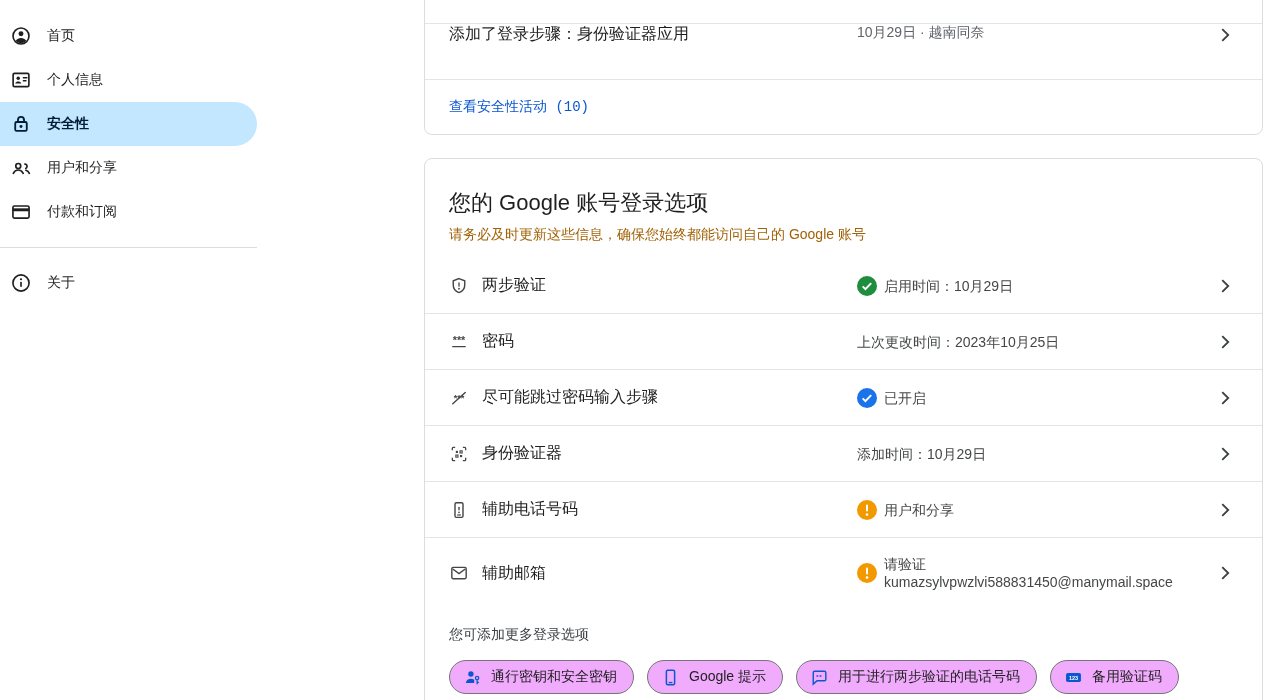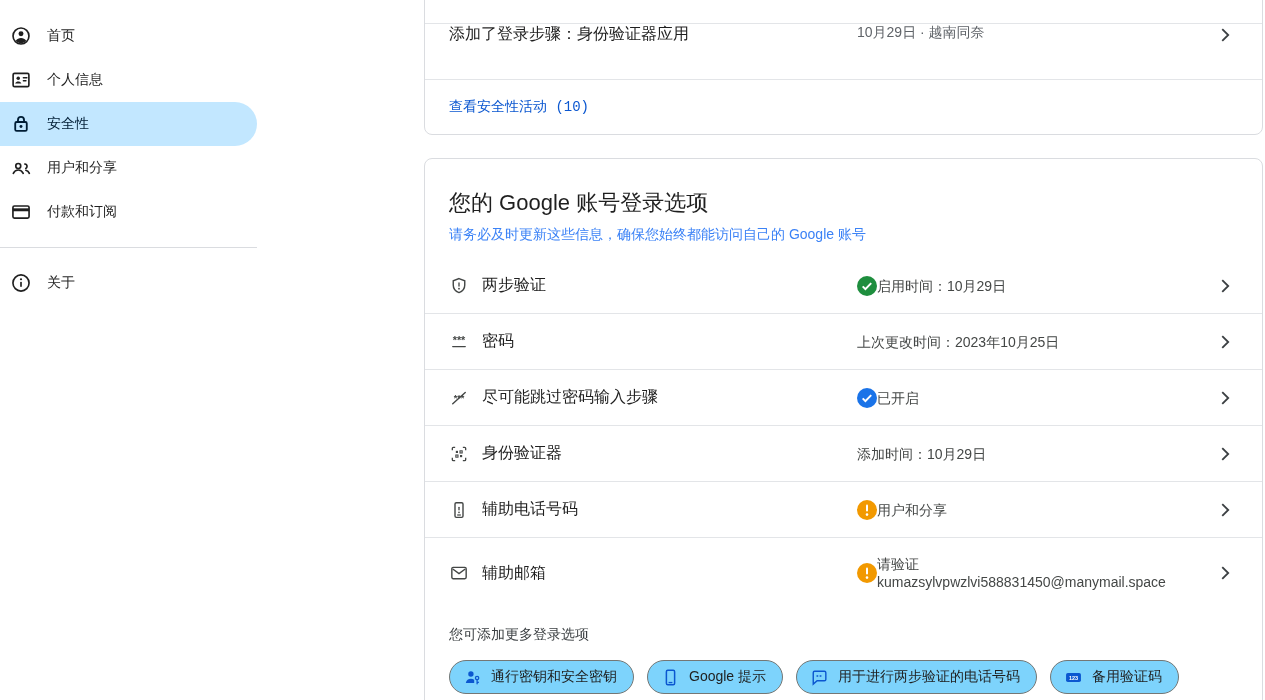--- a/index.html
+++ b/index.html
@@ -12,21 +12,21 @@
     -webkit-font-smoothing:antialiased;
   }
 
   
   .sidebar { position:absolute; left:0; top:14px; width:424px; }
   .nav-item {
     display:flex; align-items:center; height:44px; padding-left:10px;
     width:257px; cursor:pointer; border-radius:0 22px 22px 0;
     color:#1f1f1f; font-size:14px;
   }
-  .nav-item.selected { background:#c2e7ff; color:#001d35; font-weight:400; }
+  .nav-item.selected { background:#c2e7ff; color:#001d35; font-weight:700; }
   .nav-icon { width:22px; height:22px; flex:0 0 22px; display:flex; align-items:center; justify-content:center; }
   .nav-icon svg { width:22px; height:22px; display:block; }
   .nav-label { margin-left:15px; white-space:nowrap; }
   .nav-divider { width:257px; height:1px; background:#dadce0; margin:13px 0; }
 
   
   .main { position:absolute; left:424px; top:0; width:840px; }
   .card {
     position:absolute; left:0; width:839px; background:#fff;
     border:1px solid #dadce0; border-radius:8px;
@@ -40,46 +40,46 @@
   }
   .arow-title { font-size:16px; color:#1f1f1f; }
   .acol2 { position:absolute; left:432px; font-size:14px; color:#5f6368; }
   .chev { position:absolute; right:26px; width:22px; height:22px; }
   .chev svg { width:22px; height:22px; display:block; }
 
   .link-row { height:54px; display:flex; align-items:center; padding:0 24px; }
   .sec-link { font-size:14px; font-weight:500; color:#0b57d0; text-decoration:none; cursor:pointer;font-family:Liberation Mono, monospace; }
 
   .card-title { margin:0 24px; font-size:22px; font-weight:400; line-height:28px; color:#1f1f1f; }
-  .card-sub { margin:7px 24px 14px; font-size:14px; line-height:20px; color:#3b82f6; }
+  .card-sub { margin:7px 24px 14px; font-size:14px; line-height:20px; color:#a16207; }
 
   .srow {
     position:relative; display:flex; align-items:center; height:56px;
     padding:0 24px; cursor:pointer;
   }
   .srow.bordered { border-bottom:1px solid #e3e5e8; }
   .srow.tall { height:70px; }
   .ricon { width:20px; height:20px; flex:0 0 20px; color:#444746; }
   .ricon svg { width:20px; height:20px; display:block; }
   .rlabel { margin-left:13px; font-size:16px; color:#1f1f1f;text-align:right; }
   .rstatus {
-    position:absolute; left:432px; display:flex; align-items:center; 
+    position:absolute; left:432px; display:flex; align-items:center; gap:7px;
     font-size:14px; color:#444746; max-width:330px;
   }
   .sicon { width:20px; height:20px; flex:0 0 20px; }
   .sicon svg { width:20px; height:20px; display:block; }
   .stext { line-height:18px; }
   .stext .l2 { display:block; word-break:break-all; }
 
   .more-label { margin:18px 24px 0; font-size:14px; color:#3c4043; }
   .chips { display:flex; gap:13px; margin:16px 24px 0; }
   .chip {
     display:inline-flex; align-items:center; gap:9px; height:34px;
     padding:0 16px 0 13px; border:1px solid #747775; border-radius:17px;
-    background:#7dd3fc; font-size:14px; font-weight:500; color:#1f1f1f;
+    background:#f0abfc; font-size:14px; font-weight:500; color:#1f1f1f;
     font-family:inherit; cursor:pointer; white-space:nowrap;
   }
   .chip .cicon { width:19px; height:19px; color:#0b57d0; }
   .chip .cicon svg { width:19px; height:19px; display:block; }
 </style>
 </head>
 <body>
 
 <nav class="sidebar">
 

